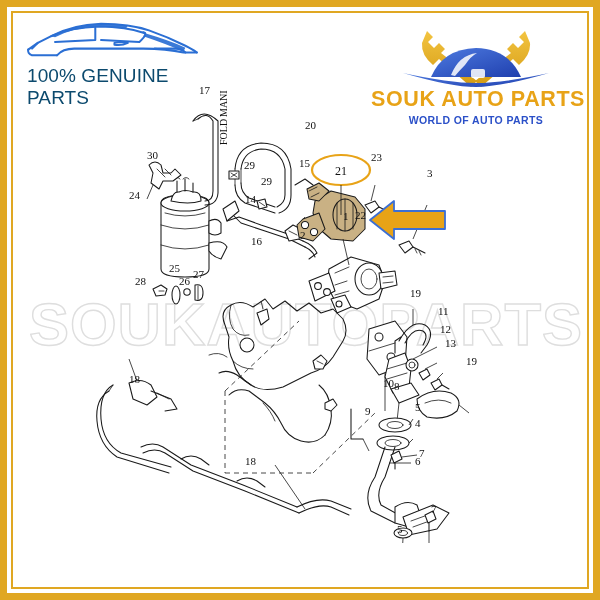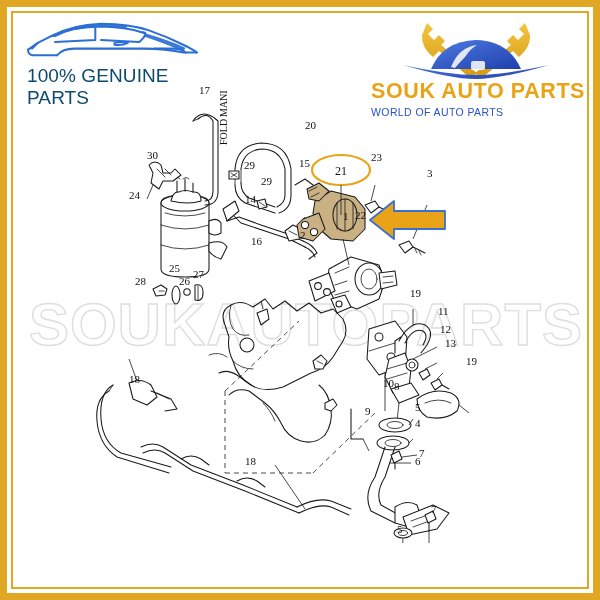--- a/index.html
+++ b/index.html
@@ -10,25 +10,25 @@
   #inner{position:absolute;left:4px;top:4px;right:4px;bottom:4px;
          border:2px solid #E0A722;box-sizing:border-box;background:#fff;}
 
   
   #brand-left{position:absolute;left:8px;top:4px;width:200px;}
   #brand-left .carwrap{width:185px;height:46px;}
   #brand-left .tag{font-size:19px;font-weight:normal;color:#0c4a6e;
       letter-spacing:.1px;margin-top:-2px;padding-left:6px;}
 
   
-  #brand-right{position:absolute;right:6px;top:4px;width:210px;text-align:left;}
+  #brand-right{position:absolute;right:6px;top:12px;width:210px;text-align:center;}
   #brand-right .mark{width:170px;height:66px;margin:0 auto;display:block;}
   #brand-right .name{font-size:21.5px;font-weight:bold;color:#E8A317;
       letter-spacing:.6px;margin-top:-4px;white-space:nowrap;}
-  #brand-right .sub{font-size:10.5px;font-weight:normal;color:#2B50C8;
+  #brand-right .sub{font-size:10.5px;font-weight:bold;color:#2B50C8;
       letter-spacing:.4px;margin-top:2px;}
 
   
   #watermark{position:absolute;left:0;top:277px;width:586px;text-align:center;
      font-size:60px;font-weight:bold;letter-spacing:1px;color:#fff;
      -webkit-text-stroke:1.4px #dedede;pointer-events:none;
      font-family:"Liberation Sans",sans-serif;}
 
   
   #diagram{position:absolute;left:0;top:60px;width:586px;height:470px;}

